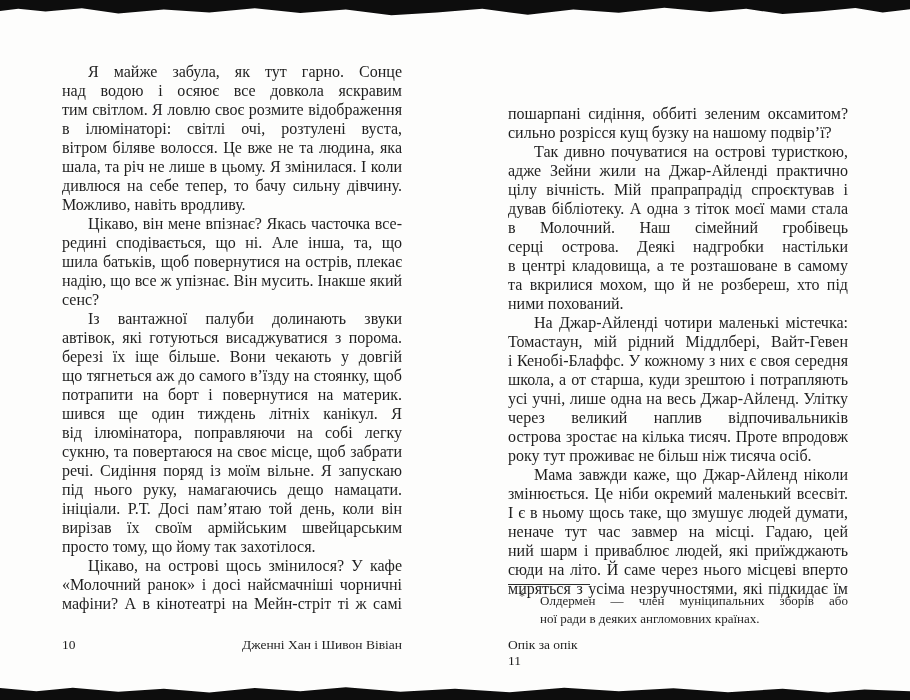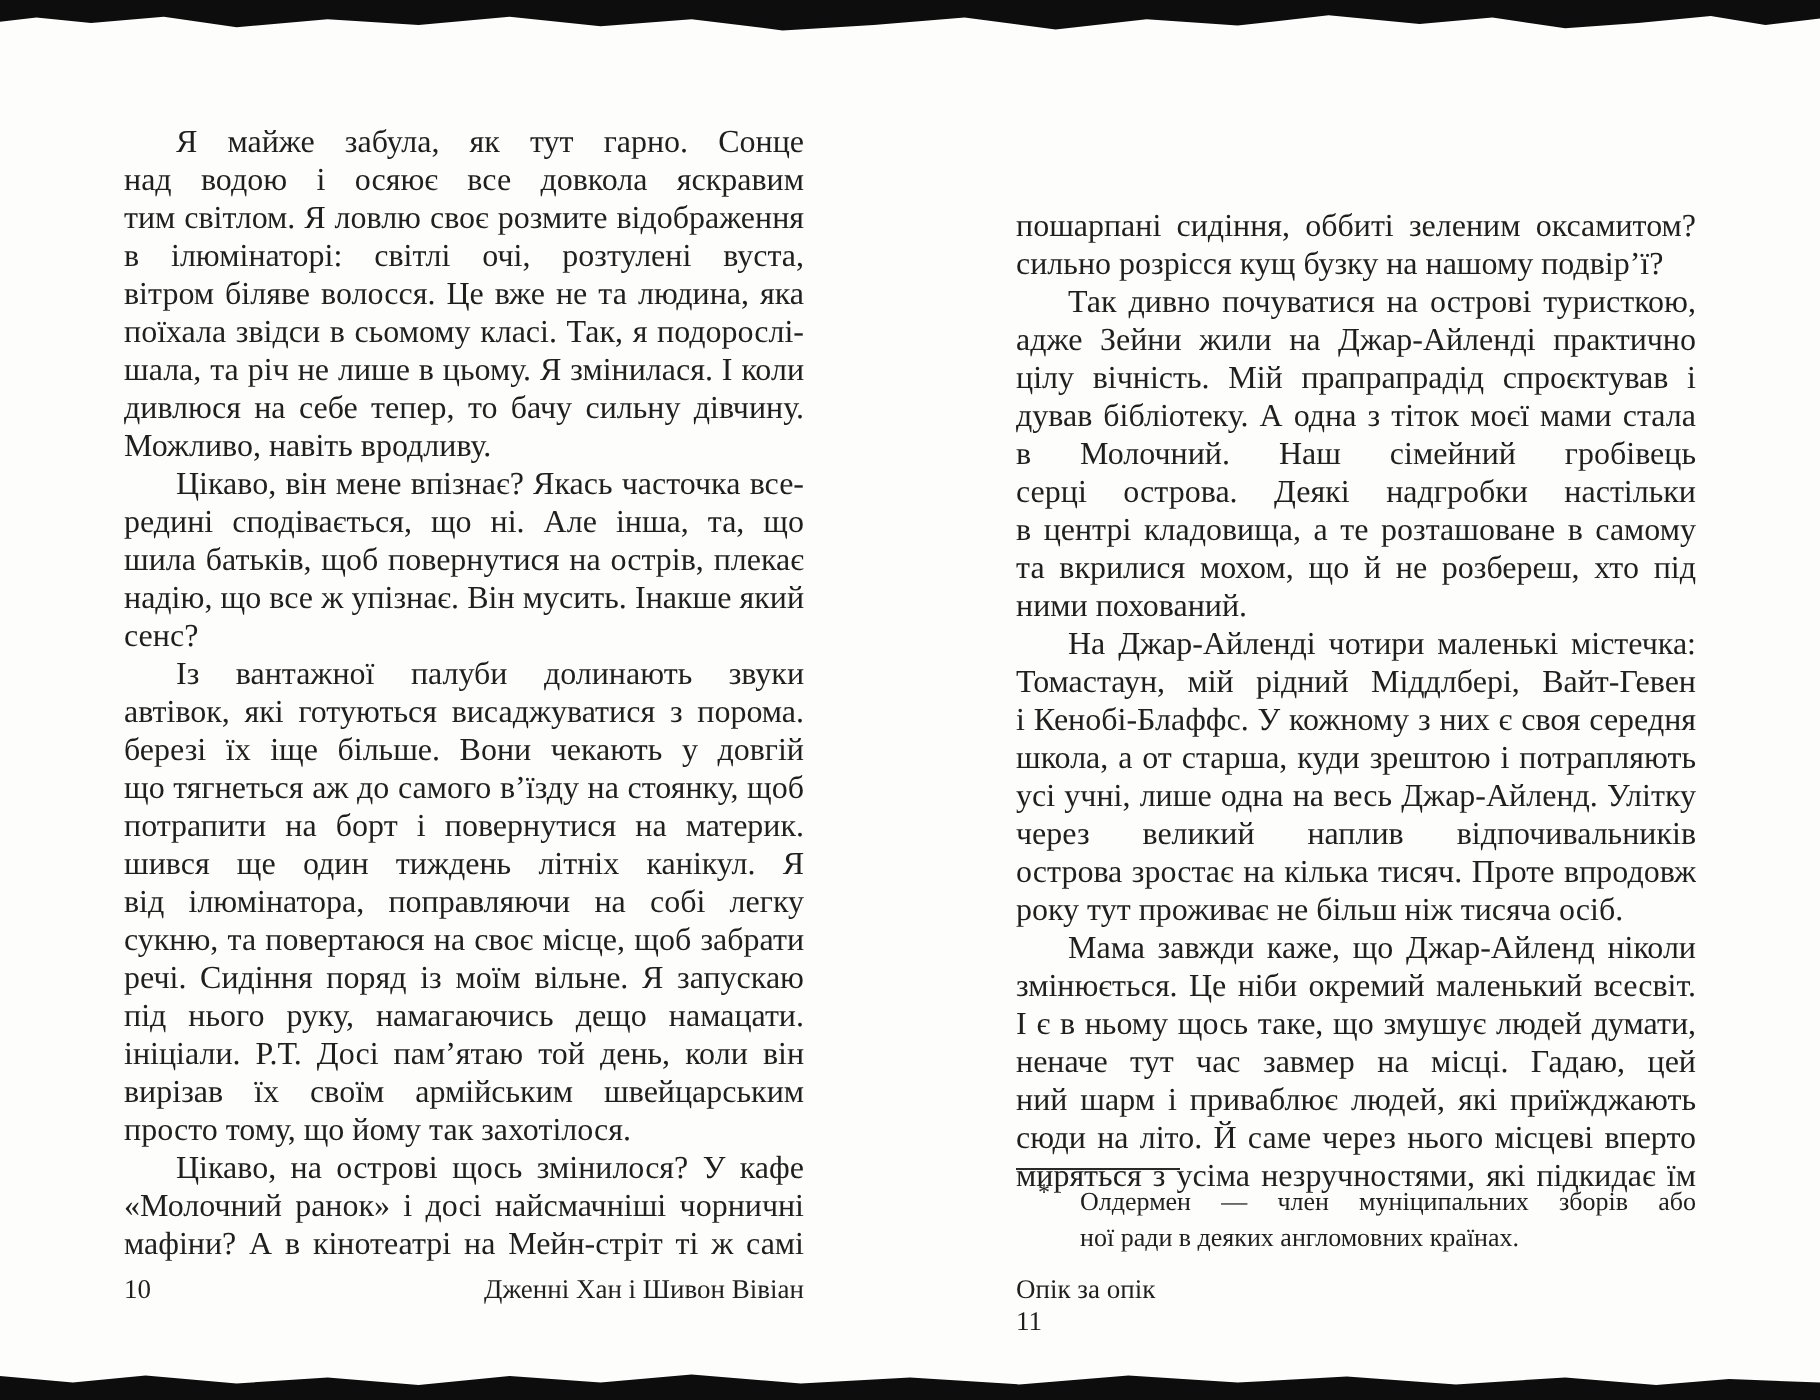--- a/index.html
+++ b/index.html
@@ -64,21 +64,20 @@
 
   <div class="edge edge-top"></div>
 
   <section>
     <div class="text-block tb-left">
         <div class="line just indent">Я майже забула, як тут гарно. Сонце піднялося</div>
         <div class="line just">над водою і осяює все довкола яскравим жовтува-</div>
         <div class="line just">тим світлом. Я ловлю своє розмите відображення</div>
         <div class="line just">в ілюмінаторі: світлі очі, розтулені вуста, сплутане</div>
         <div class="line just">вітром біляве волосся. Це вже не та людина, яка</div>
-        <div class="line just">поїхала звідси в сьомому класі. Так, я подорослі-</div>
         <div class="line just">шала, та річ не лише в цьому. Я змінилася. І коли</div>
         <div class="line just">дивлюся на себе тепер, то бачу сильну дівчину.</div>
         <div class="line">Можливо, навіть вродливу.</div>
         <div class="line just indent">Цікаво, він мене впізнає? Якась часточка все-</div>
         <div class="line just">редині сподівається, що ні. Але інша, та, що зали-</div>
         <div class="line just">шила батьків, щоб повернутися на острів, плекає</div>
         <div class="line just">надію, що все ж упізнає. Він мусить. Інакше який</div>
         <div class="line">сенс?</div>
         <div class="line just indent">Із вантажної палуби долинають звуки двигунів</div>
         <div class="line just">автівок, які готуються висаджуватися з порома. На</div>

